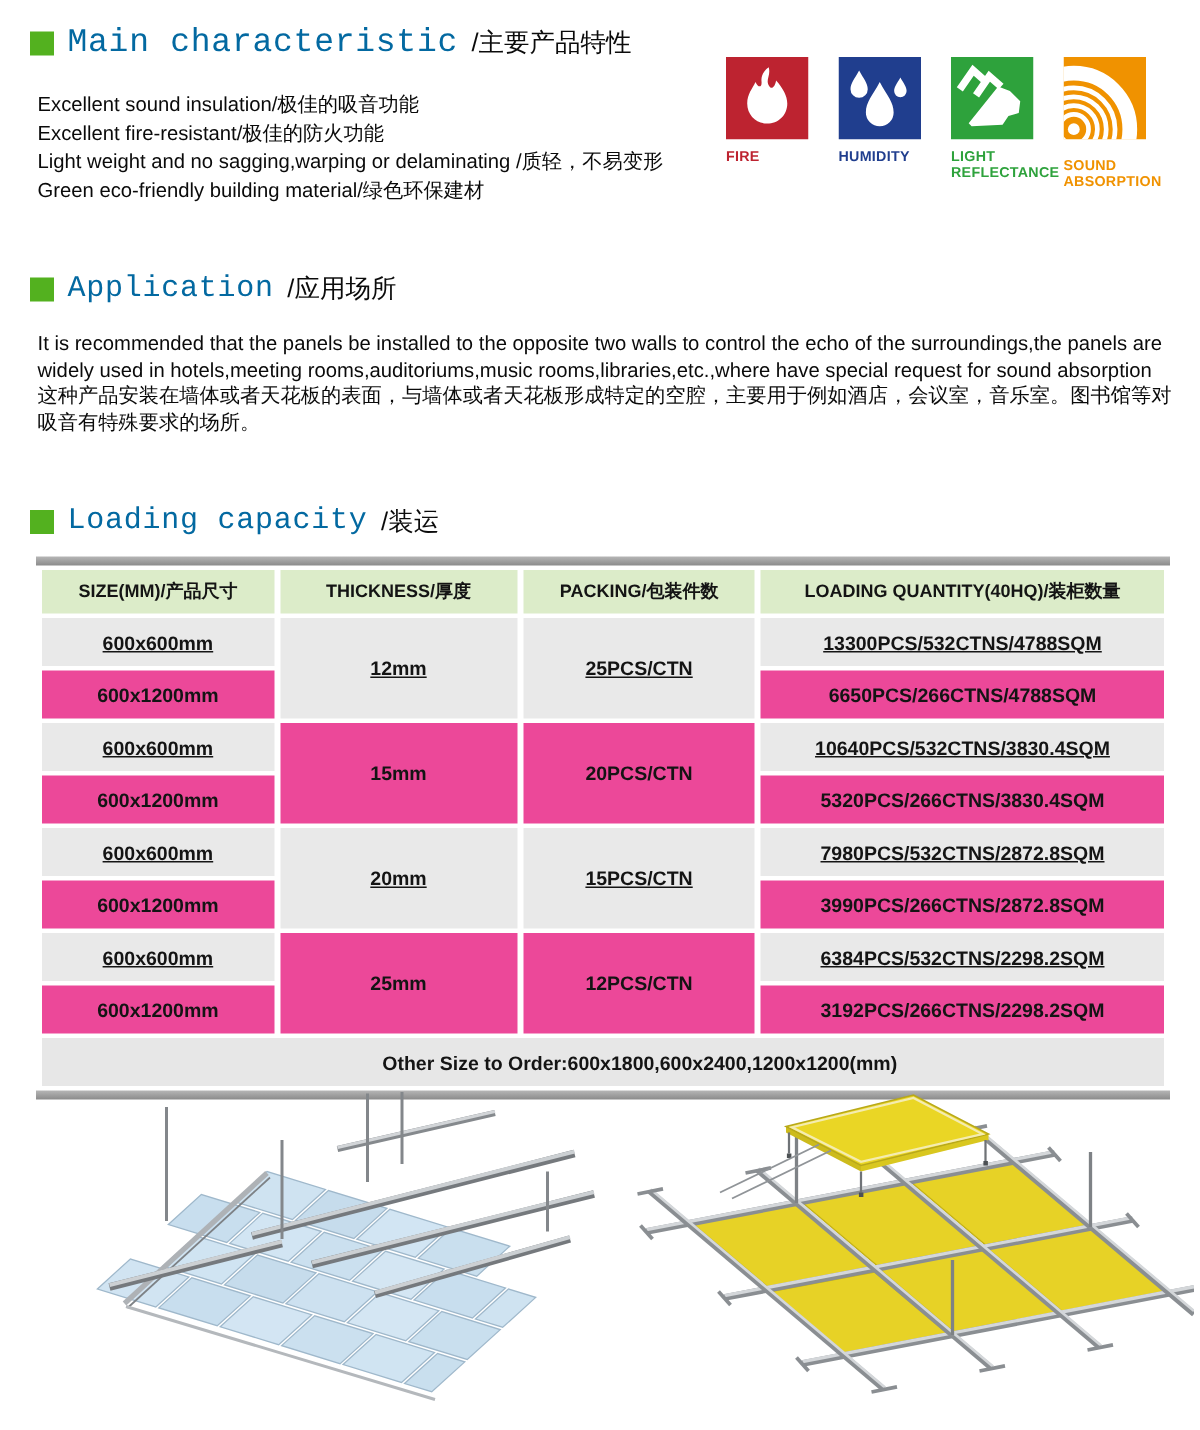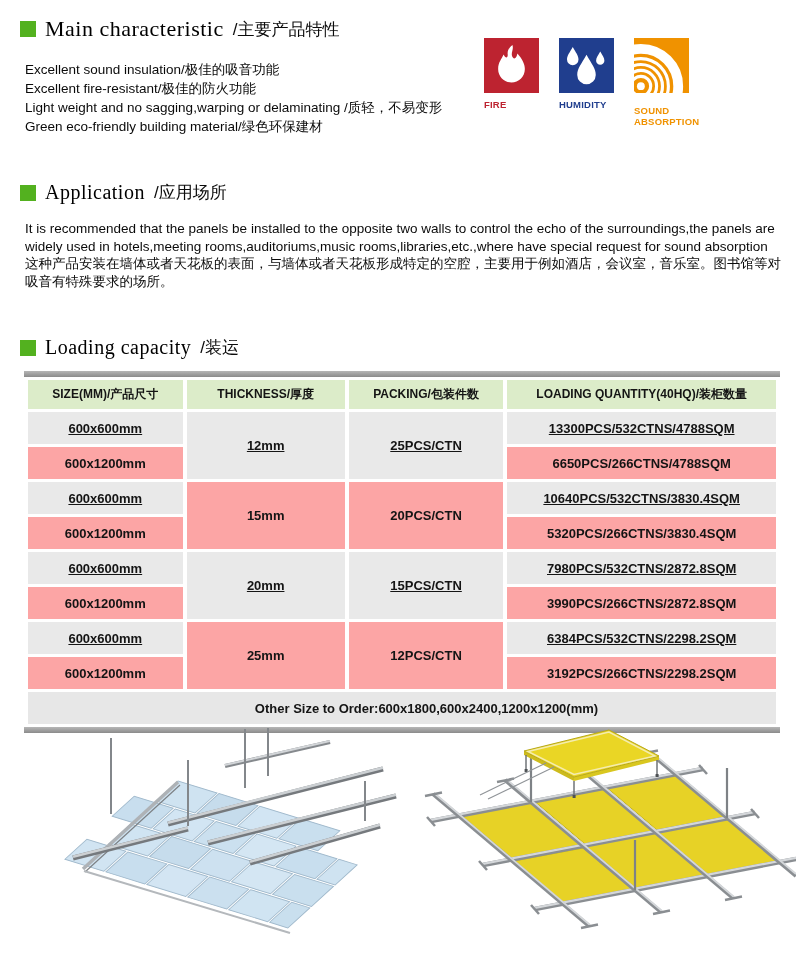--- a/index.html
+++ b/index.html
@@ -2,21 +2,21 @@
 <html><head>
 <meta charset="utf-8">
 <style>
   html,body{margin:0;padding:0;}
   body{background:#fff;font-family:"Liberation Sans","DejaVu Sans",sans-serif;}
   .page{position:relative;width:800px;height:953px;background:#ffffff;overflow:hidden;}
 
   
   .sec-head{position:absolute;left:20px;display:flex;align-items:center;gap:9px;}
   .bullet-sq{width:16px;height:16px;background:#53b11f;flex:0 0 auto;}
-  .head-en{font-family:Liberation Serif, serif;color:#000000;font-size:22px;letter-spacing:.5px;}
+  .head-en{font-family:Liberation Mono, monospace;color:#0369a1;font-size:22px;letter-spacing:.5px;}
   .head-cn{font-size:17px;font-weight:normal;color:#0b0b0b;}
   .h2 .head-en{font-size:20px;}
 
   
   .features{position:absolute;left:25px;top:60px;font-size:13.5px;line-height:19px;color:#0a0a0a;}
 
   
   .badges{position:absolute;left:484px;top:38px;display:flex;gap:9px;justify-content:flex-end;}
   .badge{width:66px;}
   .badge-sq{width:55px;height:55px;display:block;}
@@ -25,21 +25,21 @@
   
   .app-text{position:absolute;left:25px;top:220px;width:762px;font-size:13.5px;line-height:17.5px;color:#0a0a0a;}
 
   
   .table-wrap{position:absolute;left:24px;top:371px;width:756px;}
   .bar{height:6px;background:linear-gradient(#b6b6b6,#8b8b8b);}
   table.spec{width:100%;border-collapse:separate;border-spacing:4px 3px;table-layout:fixed;}
   table.spec th{height:27px;background:#dcecc9;font-size:12px;font-weight:bold;color:#141414;text-align:center;}
   table.spec td{height:30px;font-size:13px;font-weight:600;color:#141414;text-align:center;}
   .c-gray{background:#e9e9e9;text-decoration:underline;}
-  .c-green{background:#fca5a5;}
+  .c-green{background:#ec4899;}
   td.other-cell{height:24px;background:#e7e7e7;text-align:left;padding-left:50px;font-size:13.5px;}
 
   .diagram{position:absolute;}
 </style>
 </head>
 <body>
 
 <div class="page">
 
   <div class="sec-head" style="top:16px;">
@@ -69,20 +69,29 @@
         <g fill="#ffffff">
           <path transform="translate(28,33) scale(1.45)" d="M0-11C3.5-4.5 6.5-1.5 6.5 3.2A6.5 6.5 0 1 1-6.5 3.2C-6.5-1.5-3.5-4.5 0-11Z"></path>
           <path transform="translate(14,19) scale(0.9)" d="M0-11C3.5-4.5 6.5-1.5 6.5 3.2A6.5 6.5 0 1 1-6.5 3.2C-6.5-1.5-3.5-4.5 0-11Z"></path>
           <path transform="translate(42,21) scale(0.65)" d="M0-11C3.5-4.5 6.5-1.5 6.5 3.2A6.5 6.5 0 1 1-6.5 3.2C-6.5-1.5-3.5-4.5 0-11Z"></path>
         </g>
       </svg>
       <div class="badge-label" style="color:#203e8e;">HUMIDITY</div>
     </div>
     <div class="badge">
       <svg class="badge-sq" viewBox="0 0 56 56">
+        <rect width="56" height="56" fill="#2ea23c"></rect>
+        <path d="M6 22 L15 9 L24 17" stroke="#ffffff" stroke-width="5" fill="none"></path>
+        <path d="M17 26 L26 13 L34 20" stroke="#ffffff" stroke-width="5" fill="none"></path>
+        <path fill="#ffffff" d="M12 45 L32 20 L40 23 L47 30 L46 38 L39 40 L35 46 L14 47 Z"></path>
+      </svg>
+      <div class="badge-label" style="color:#2ea23c;">LIGHT REFLECTANCE</div>
+    </div>
+    <div class="badge">
+      <svg class="badge-sq" viewBox="0 0 56 56">
         <rect width="56" height="56" fill="#f09200"></rect>
         <g stroke="#ffffff" fill="none">
           <circle cx="7" cy="49" r="4" fill="#ffffff" stroke="none"></circle>
           <circle cx="7" cy="49" r="10" stroke-width="3.2"></circle>
           <circle cx="7" cy="49" r="16" stroke-width="3.2"></circle>
           <circle cx="7" cy="49" r="22" stroke-width="3.2"></circle>
           <circle cx="7" cy="49" r="28" stroke-width="3.2"></circle>
           <circle cx="7" cy="49" r="38" stroke-width="10"></circle>
         </g>
       </svg>

